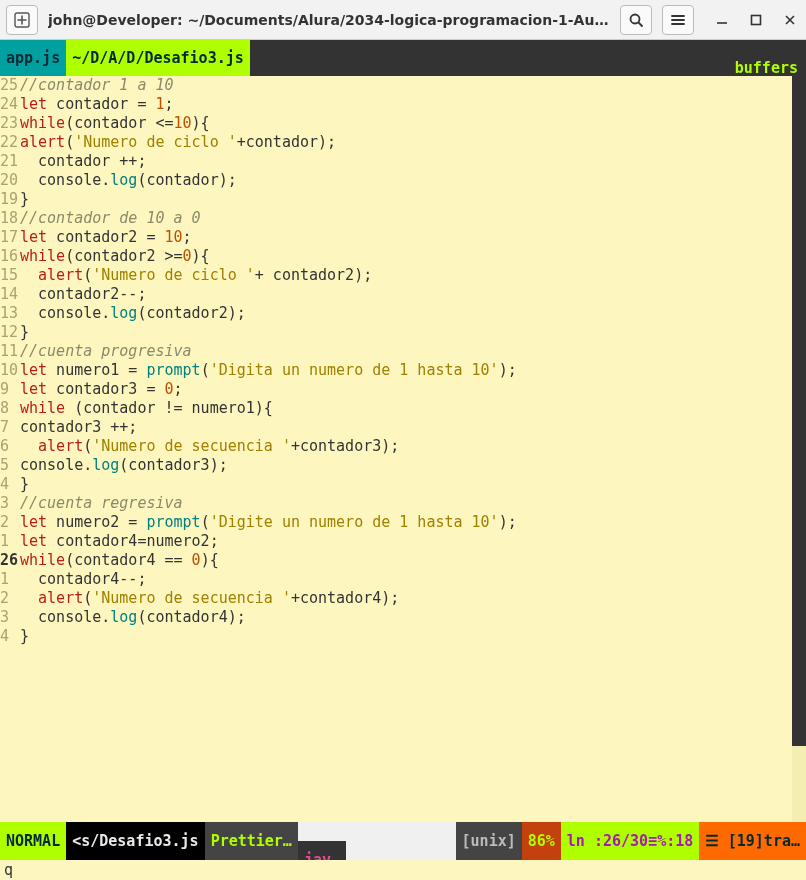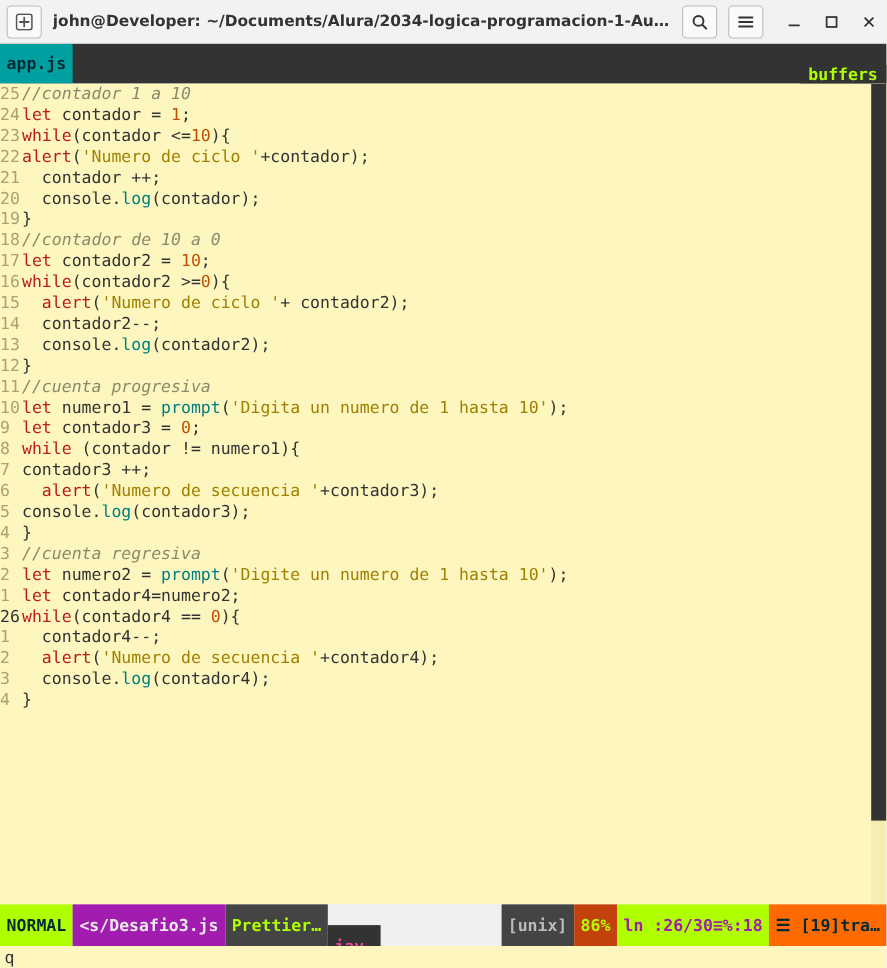--- a/index.html
+++ b/index.html
@@ -15,40 +15,40 @@
 
   .tabbar { display: flex; align-items: center; height: 36px; background: #333333; color: #ccc; font-size: 15px; font-weight: bold; }
   .tab { padding: 0 6px; height: 100%; display: flex; align-items: center; }
   .tab.inactive { background: #00a0a0; color: #002b36; }
   .tab.active { background: #afff00; color: #002b36; }
   .tabbar .spacer { flex: 1; }
   .buffers { background: #333333; color: #afff00; padding: 0 8px; margin-top: 20px; }
 
   .editor { flex: 1; background: #fdf6bf; display: flex; font-size: 15px; line-height: 19px; overflow: hidden; position: relative; }
   .gutter { background: #fdf6bf; color: #aaa175; text-align: left; padding: 0 4px 0 0; user-select: none; width: 20px; }
-  .gutter .cur { color: #333; font-weight: normal; }
+  .gutter .cur { color: #333; font-weight: bold; }
   .code { flex: 1; white-space: pre; color: #333; position: relative; }
   .line { height: 19px; }
 
   .c-comment { color: #8a8a6a; font-style: italic; }
   .c-key { color: #b91c1c; }
   .c-num { color: #c05000; }
   .c-str { color: #a08000; }
   .c-func { color: #008080; }
   .c-ident { color: #333; }
   .c-op { color: #333; }
   .c-paren { color: #333; }
 
   .scrollbar { position: absolute; right: 0; top: 0; bottom: 0; width: 14px; background: #f5eeb3; }
   .thumb { position: absolute; right: 0; width: 14px; background: #333; }
 
   .statusbar { display: flex; height: 38px; font-size: 15px; font-weight: bold; align-items: center; }
   .sb { height: 100%; display: flex; align-items: center; padding: 0 6px; white-space: nowrap; }
   .sb.mode { background: #afff00; color: #002b36; }
-  .sb.file { background: #a21caf; color: #eaeaea; }
+  .sb.file { background: #000000; color: #eaeaea; }
   .sb.prettier { background: #444444; color: #afff00; }
   .sb.lang { background: #333333; color: #ec4899; margin-top: 37px; }
   .sb.enc { background: #444444; color: #bbb; }
   .sb.pct { background: #c2410c; color: #afff00; }
   .sb.pos { background: #afff00; color: #a21caf; }
   .sb.trail { background: #ff6a00; color: #002b36; overflow: hidden; text-overflow: clip; flex: 0 1 auto; }
   .statusbar .fill { flex: 1; background: #333333; }
 
   .cmdline { height: 20px; background: #fdf6bf; color: #333; font-size: 15px; padding: 0 4px; display: flex; align-items: center; }
 </style>
@@ -91,20 +91,21 @@
       <span>
           <svg width="12" height="12" viewBox="0 0 12 12">
             <path d="M2 2l8 8M10 2l-8 8" stroke="#333" stroke-width="1.6"></path>
           </svg>
         </span>
     </div>
   </div>
 
   <div class="tabbar">
     <div class="tab inactive">app.js</div>
+    <div class="tab active">~/D/A/D/Desafio3.js</div>
     <div class="spacer"></div>
     <div class="buffers">buffers</div>
   </div>
 
   <div class="editor">
     <div class="gutter" id="gutter">
         <div class="line">25</div>
         <div class="line">24</div>
         <div class="line">23</div>
         <div class="line">22</div>

